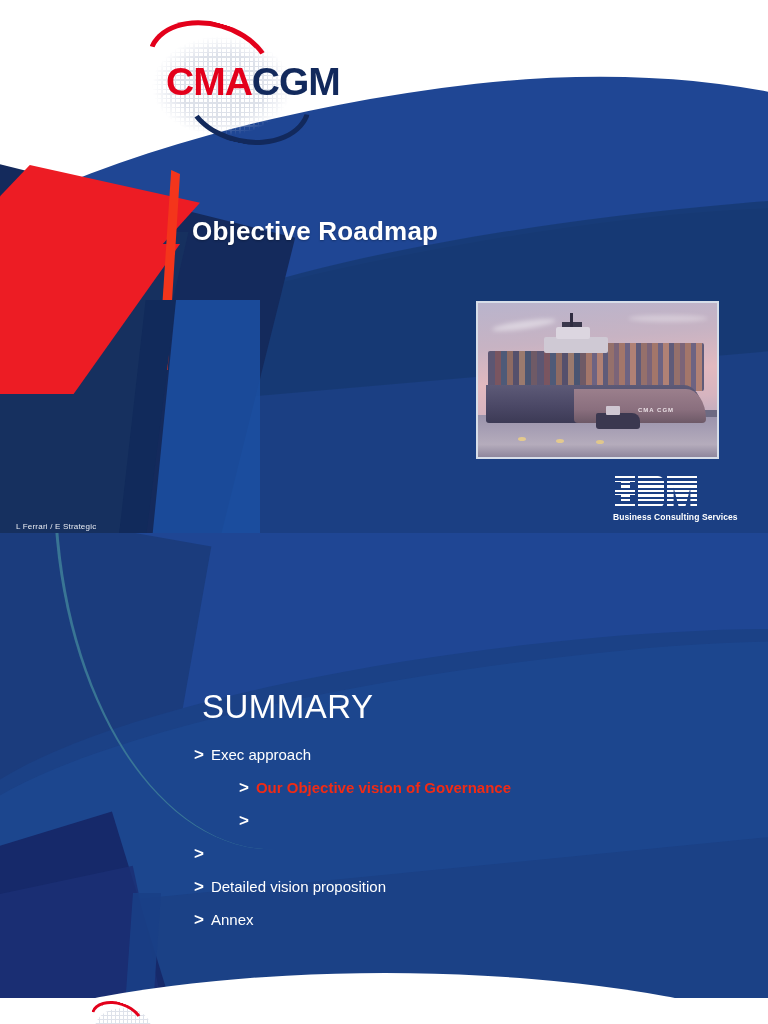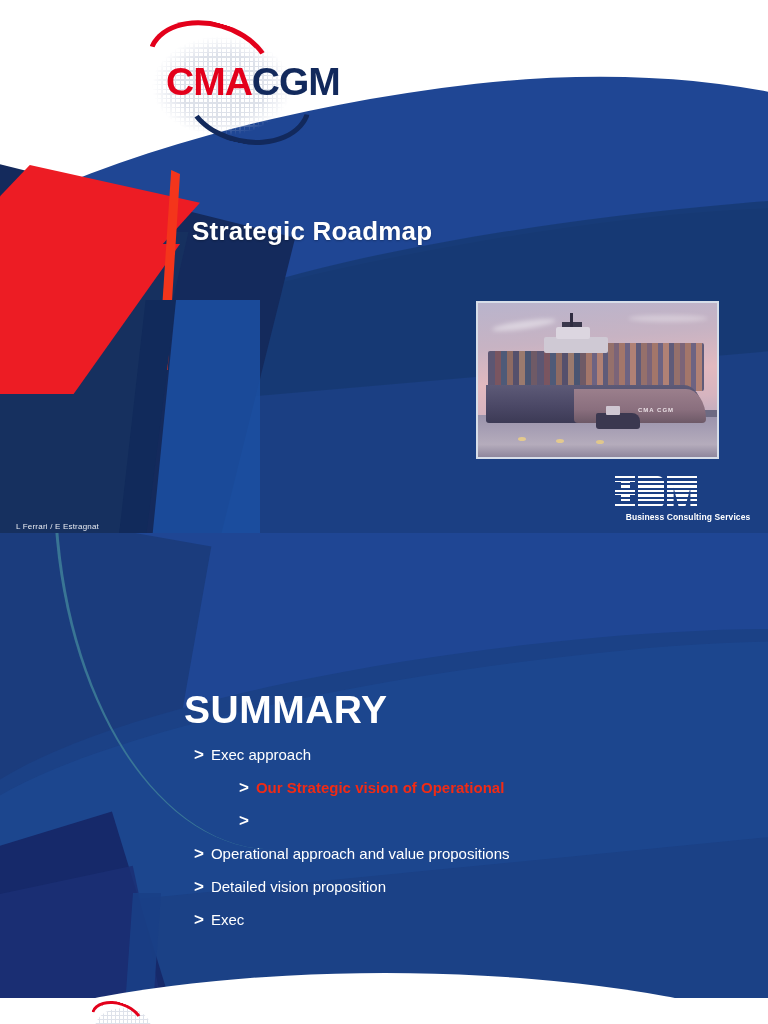--- a/index.html
+++ b/index.html
@@ -212,21 +212,21 @@
     background:repeating-linear-gradient(180deg,#fff 0 2.4px, transparent 2.4px 4.6px);
     border-radius:0 6px 6px 0;
   }
   .ibm-M { position:absolute; left:54px; top:0; width:30px; height:32px;
     background:repeating-linear-gradient(180deg,#fff 0 2.4px, transparent 2.4px 4.6px);
     clip-path:polygon(0 0,100% 0,100% 100%,78% 100%,78% 36%,60% 100%,40% 100%,22% 36%,22% 100%,0 100%);
   }
   .ibm-sub {
     position:absolute; left:0; top:36px; width:150px;
     font-size:8.5px; font-weight:bold; color:#ffffff; letter-spacing:.1px;
-    text-align:center;
+    text-align:left;
   }
 
   .s1-author {
     position:absolute; left:16px; top:522px;
     font-size:8px; color:#e9ecf3; letter-spacing:.2px;
   }
 
   
   .slide2 {
     position:absolute; left:0; top:533px; width:768px; height:465px;
@@ -269,22 +269,22 @@
     opacity:.85;
   }
   .s2-stripe {
     position:absolute; left:126px; top:360px; width:28px; height:200px;
     background:#1a3f86;
     transform:skewX(-4deg);
     opacity:.9;
   }
 
   .s2-title {
-    position:absolute; left:184px; top:688px;
-    font-size:39px; color:#ffffff; font-weight:bold; letter-spacing:.5px;
+    position:absolute; left:202px; top:688px;
+    font-size:33px; color:#ffffff; font-weight:normal; letter-spacing:.5px;
   }
   .s2-list { position:absolute; left:194px; top:746px; width:540px; }
   .s2-item {
     display:flex; align-items:baseline; gap:7px;
     color:#ffffff; font-size:15px; line-height:1; margin-bottom:16px;
   }
   .s2-item .chev { font-size:17px; font-weight:bold; color:#ffffff; line-height:1; }
   .s2-item.indent { margin-left:45px; margin-bottom:16px; }
   .s2-item.hl .txt { color:#F12B14; font-weight:bold; }
 
@@ -331,21 +331,21 @@
     <div class="s1-sliver"></div>
     <div class="s1-mid-blue"></div>
 
     <div class="cma-logo">
       <div class="cma-globe"></div>
       <div class="cma-arc-red"></div>
       <div class="cma-arc-navy"></div>
       <div class="cma-text"><span class="cma-red">CMA</span><span class="cma-navy">CGM</span></div>
     </div>
 
-    <div class="s1-title">Strategic Roadmap</div>
+    <div class="s1-title">Objective Roadmap</div>
 
     <div class="photo-frame">
       <div class="ph-sky"></div>
       <div class="ph-cloud1"></div>
       <div class="ph-cloud2"></div>
       <div class="ph-water"></div>
       <div class="ph-shore"></div>
       <div class="ph-containers"></div>
       <div class="ph-containers2"></div>
       <div class="ph-hull"></div>
@@ -364,21 +364,21 @@
 
     <div class="ibm-wrap">
       <div class="ibm-mark" style="position:relative;background:none;">
         <div class="ibm-I"></div>
         <div class="ibm-B"></div>
         <div class="ibm-M"></div>
       </div>
       <div class="ibm-sub">Business Consulting Services</div>
     </div>
 
-    <div class="s1-author">L Ferrari / E Estragnat</div>
+    <div class="s1-author">L Ferrari / E Strategic</div>
   </div>
 
   <div class="slide2">
     <div class="s2-left-dark"></div>
     <div class="s2-band1"></div>
     <div class="s2-band2"></div>
     <div class="s2-teal"></div>
     <div class="s2-navy-wedge"></div>
     <div class="s2-navy-wedge2"></div>
     <div class="s2-stripe"></div>
@@ -387,36 +387,35 @@
 
   <div class="s2-title">SUMMARY</div>
 
   <div class="s2-list">
     <div class="s2-item">
       <span class="chev">&gt;</span>
       <span class="txt">Exec approach</span>
     </div>
     <div class="s2-item indent hl">
       <span class="chev">&gt;</span>
-      <span class="txt">Our Strategic vision of Operational</span>
+      <span class="txt">Our Objective vision of Governance</span>
     </div>
     <div class="s2-item indent">
       <span class="chev">&gt;</span>
     </div>
     <div class="s2-item">
       <span class="chev">&gt;</span>
-      <span class="txt">Operational approach and value propositions</span>
     </div>
     <div class="s2-item">
       <span class="chev">&gt;</span>
       <span class="txt">Detailed vision proposition</span>
     </div>
     <div class="s2-item">
       <span class="chev">&gt;</span>
-      <span class="txt">Exec</span>
+      <span class="txt">Annex</span>
     </div>
   </div>
 
   <div class="slide3">
     <div class="s3-logo-globe"></div>
     <div class="s3-logo-arc"></div>
   </div>
 
 </div>
 

